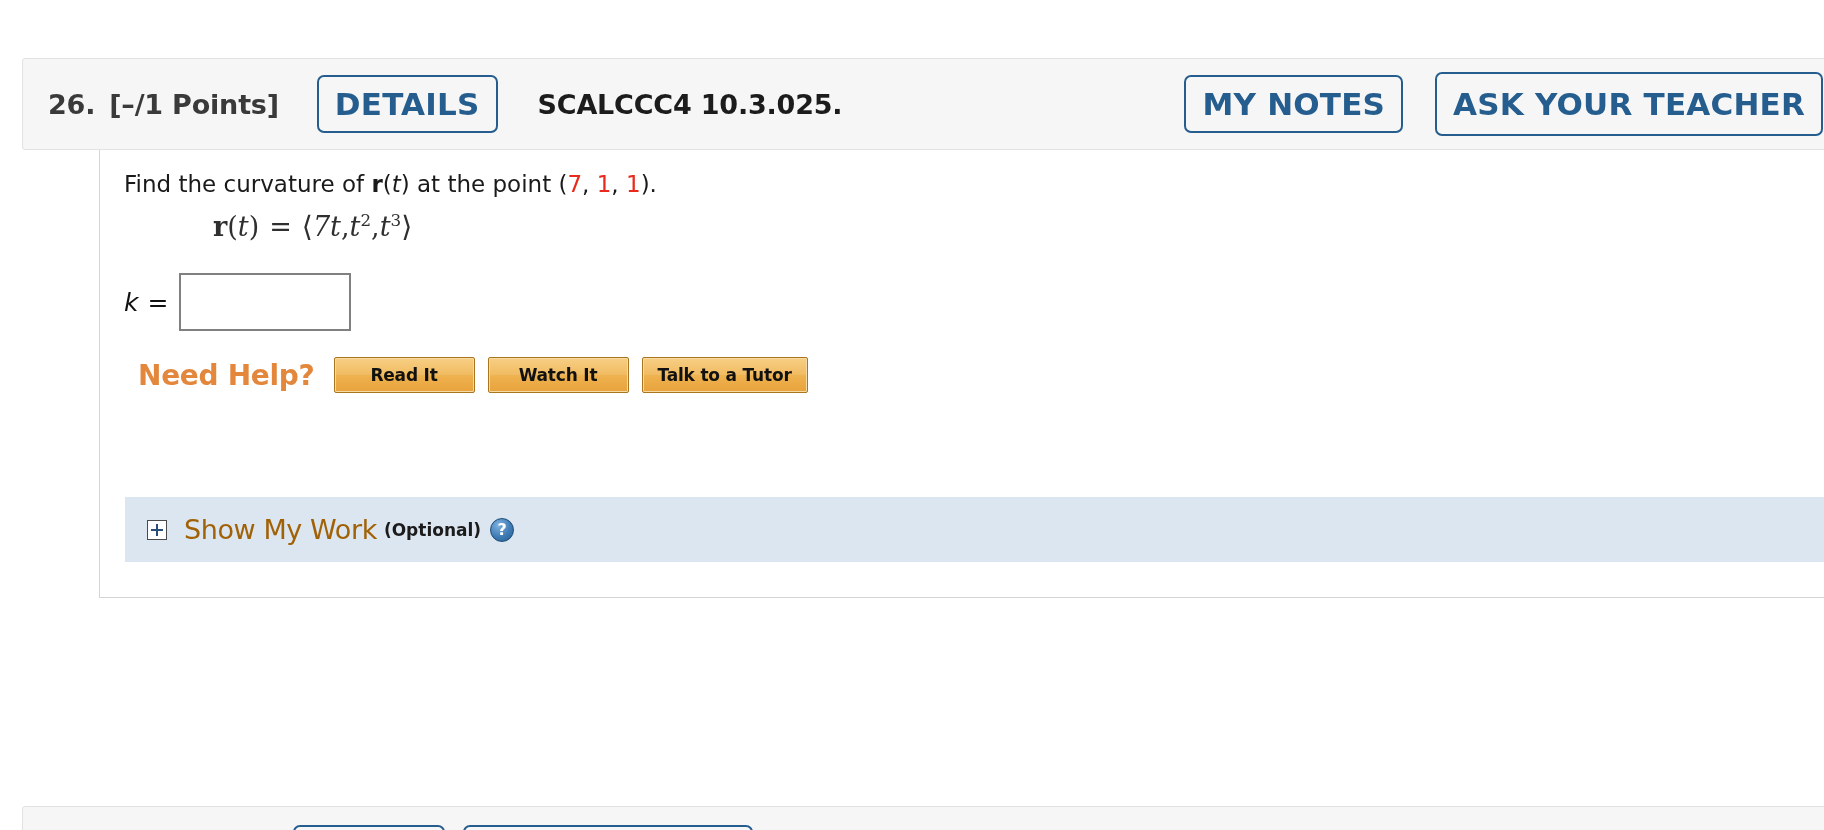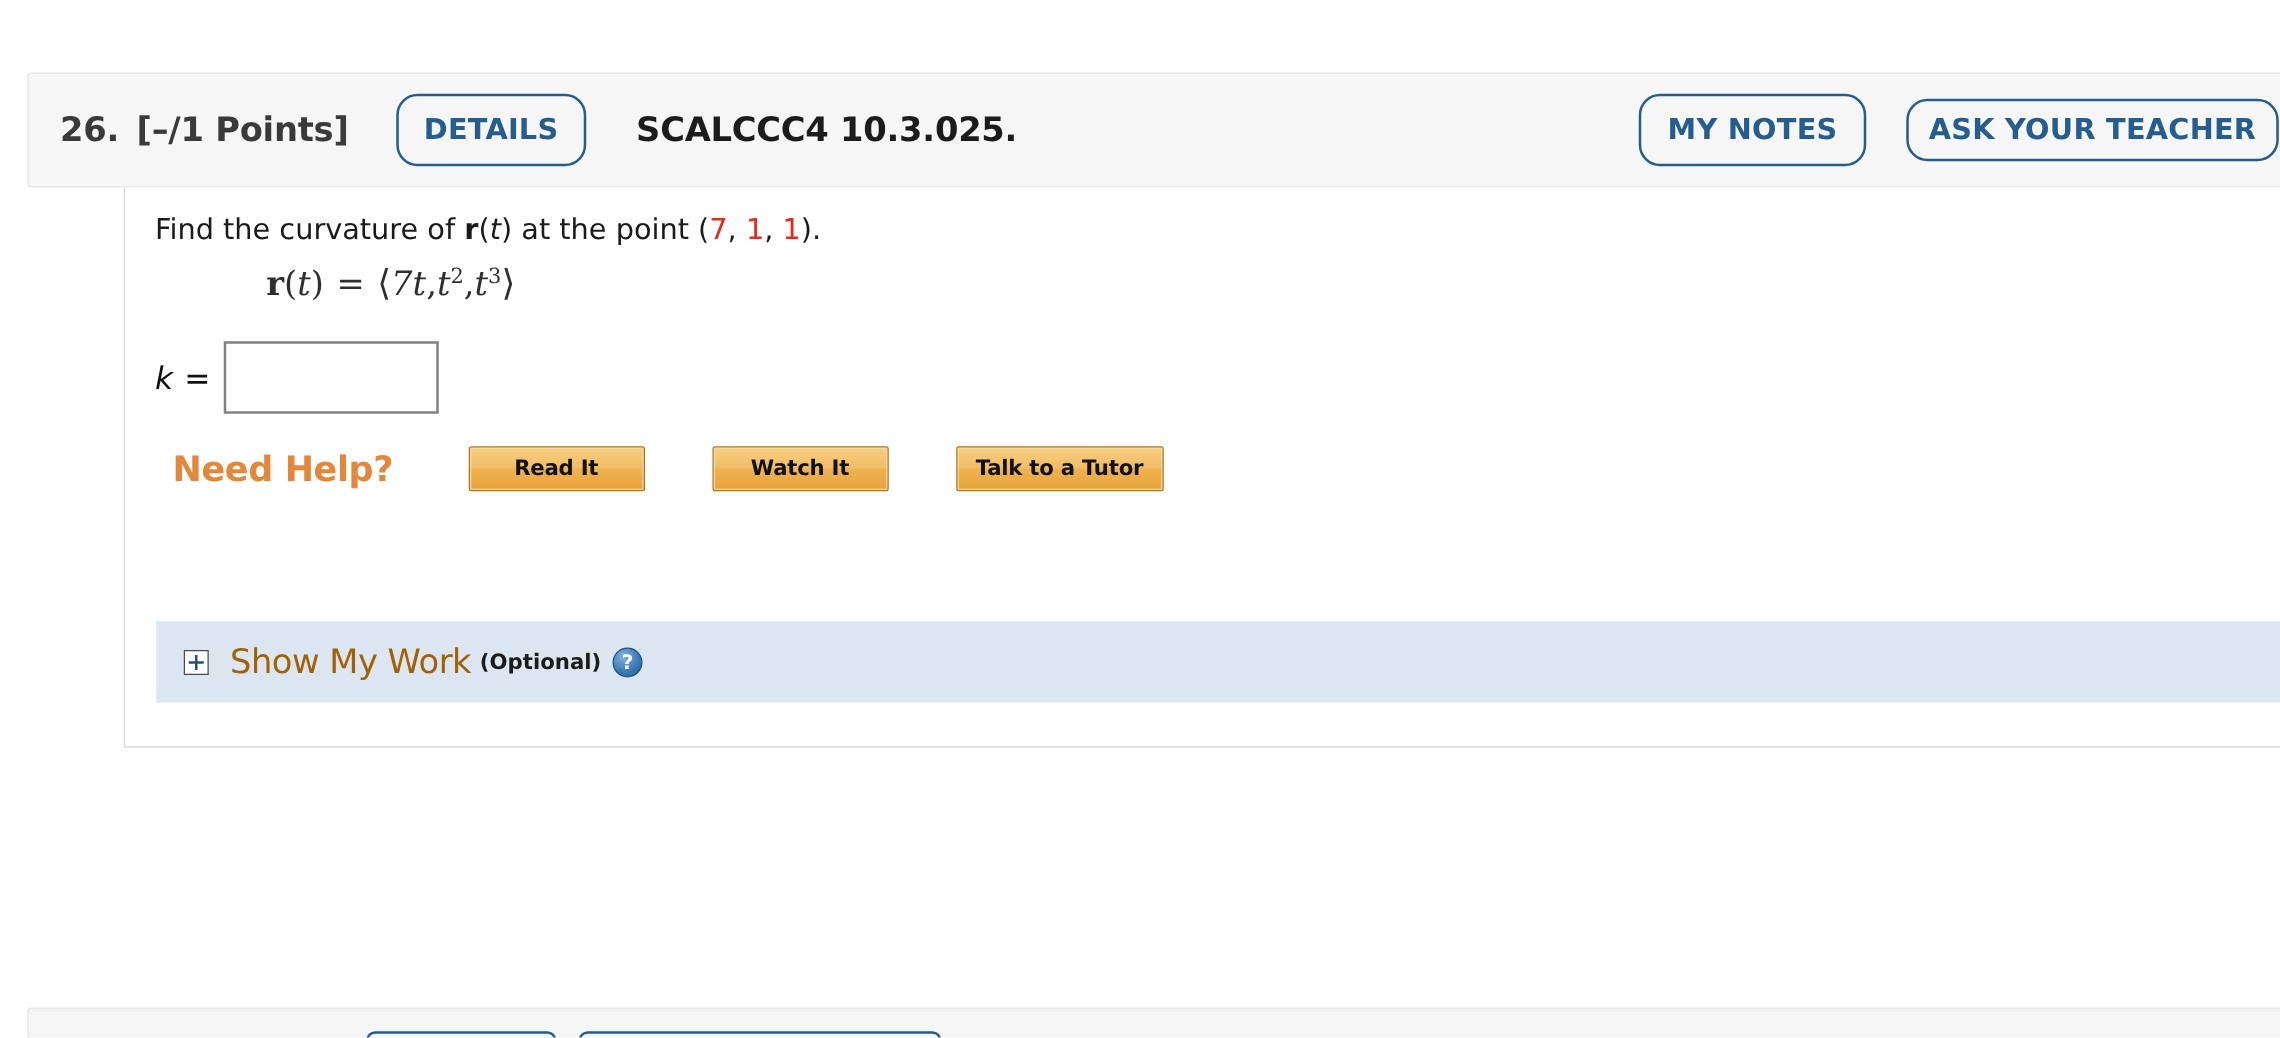--- a/index.html
+++ b/index.html
@@ -54,25 +54,25 @@
     font-weight: bold;
     color: #3a3a3a;
     letter-spacing: -0.2px;
     white-space: nowrap;
   }
   .btn-outline {
     display: inline-flex;
     align-items: center;
     justify-content: center;
     border: 2px solid #255d8e;
-    border-radius: 17px;
+    border-radius: 7px;
     background: #f6f6f6;
     color: #255d8e;
     font-family: "DejaVu Sans", "Liberation Sans", sans-serif;
-    font-size: 23px;
+    font-size: 31px;
     font-weight: bold;
     letter-spacing: 0.2px;
     box-sizing: border-box;
     cursor: pointer;
     padding: 0 16px;
   }
   .btn-details {
     margin-left: 38px;
     height: 58px;
     min-width: 152px;
@@ -92,21 +92,21 @@
     height: 100%;
     display: flex;
     align-items: center;
     gap: 32px;
   }
   .btn-mynotes {
     height: 58px;
     min-width: 182px;
   }
   .btn-askteacher {
-    height: 50px;
+    height: 64px;
     min-width: 292px;
   }
 
   
   .q-body {
     position: absolute;
     left: 99px;
     top: 150px;
     right: -6px;
     height: 448px;
@@ -183,21 +183,20 @@
     border-radius: 0;
   }
 
   
   .need-help-row {
     position: absolute;
     left: 38px;
     top: 207px;
     display: flex;
     align-items: center;
-    gap: 41px;
   }
   .need-help-label {
     font-size: 28px;
     font-weight: bold;
     color: #e3873c;
     letter-spacing: -0.3px;
     margin-right: 19px;
     white-space: nowrap;
     font-family: "DejaVu Sans", "Liberation Sans", sans-serif;
   }

